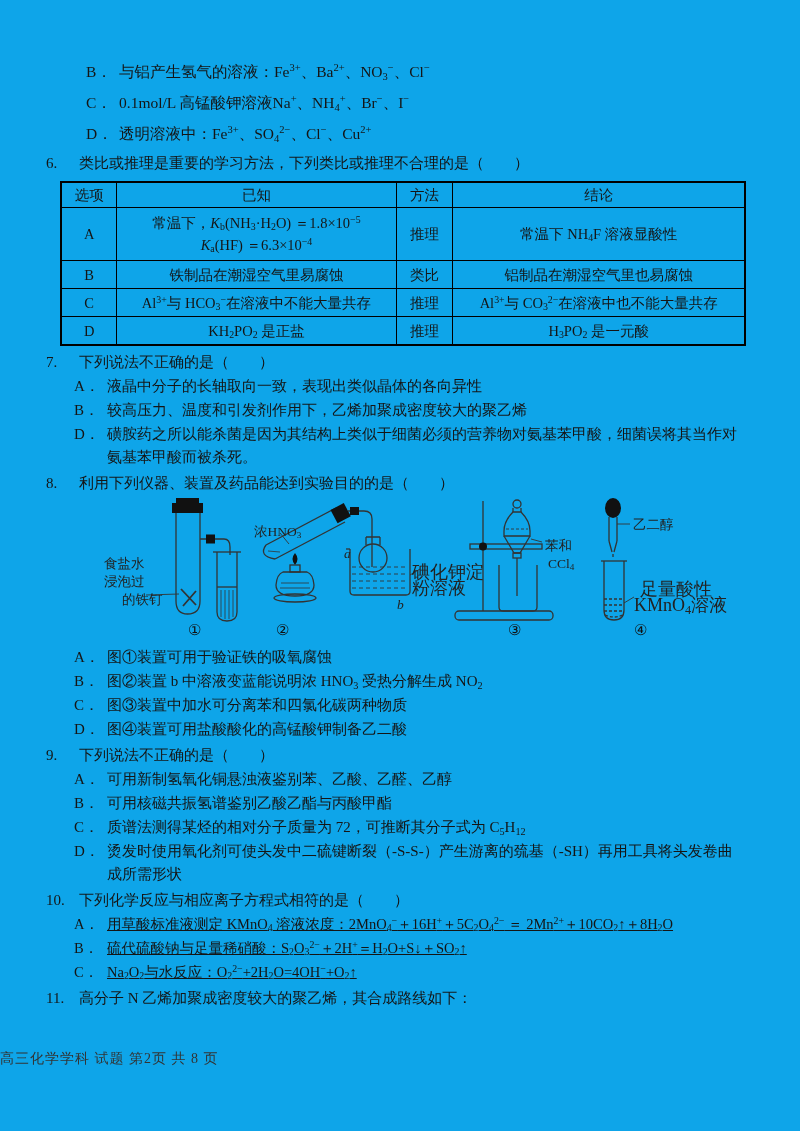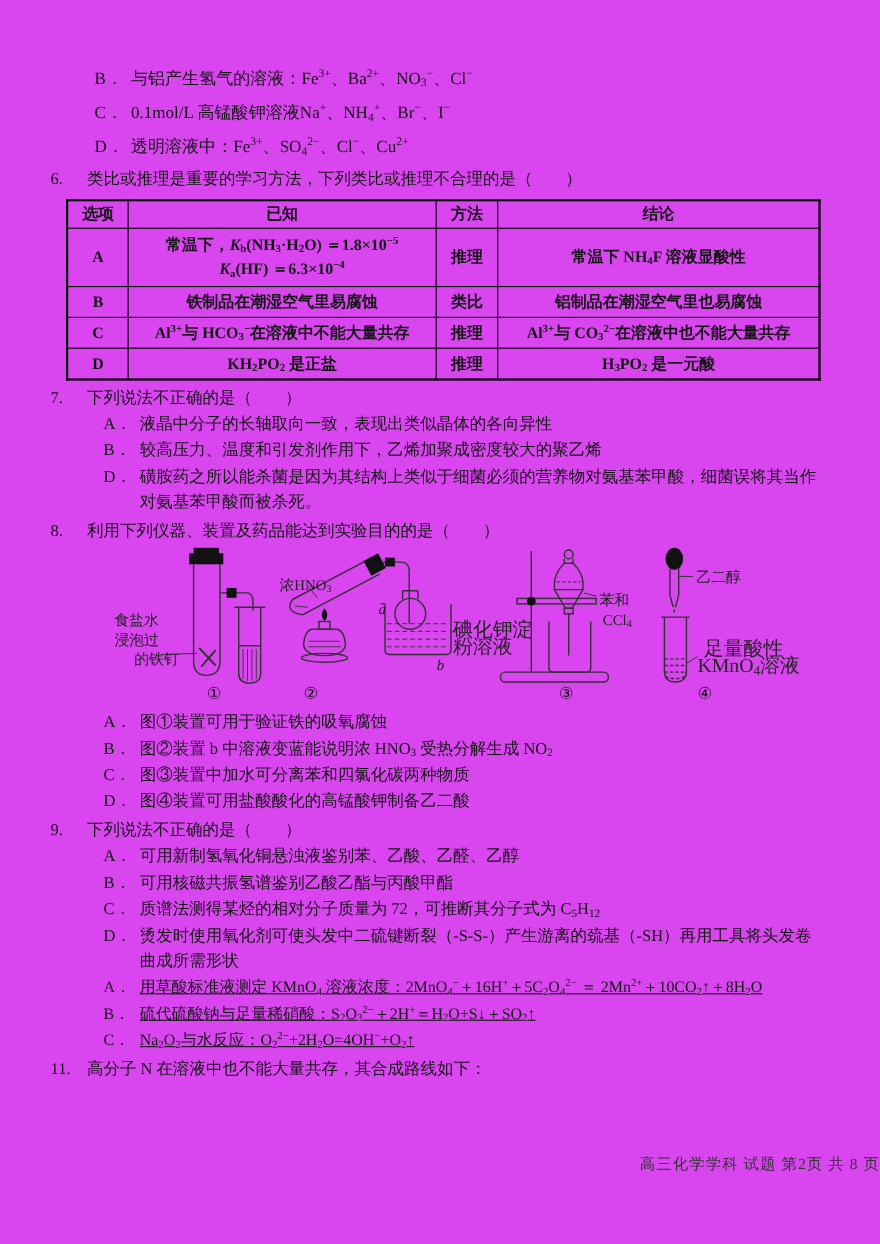--- a/index.html
+++ b/index.html
@@ -1,45 +1,45 @@
 <!DOCTYPE html>
 <html><head>
 <meta charset="utf-8">
 <style>
   html,body{margin:0;padding:0;background:#e9e9e9;}
   .sheet{
     position:relative;width:800px;height:1131px;margin:0 auto;
-    background:#d946ef;color:#151515;overflow:hidden;
+    background:#0ea5e9;color:#151515;overflow:hidden;
     font-family:"Liberation Serif","DejaVu Serif",serif;
     font-size:15px;box-sizing:border-box;padding:56px 54px 0 46px;
   }
   sub,sup{font-size:0.68em;line-height:0;}
   sub{vertical-align:-0.25em;}
   sup{vertical-align:0.55em;}
   i{font-style:italic;}
   .topopt{margin-left:40px;height:31px;line-height:31px;font-size:15.5px;white-space:nowrap;}
   .lab{display:inline-block;width:33px;text-indent:0;}
   .q{line-height:23px;margin-top:3px;}
   .qnum{display:inline-block;min-width:33px;}
-  .opt{margin-left:48px;padding-left:33px;text-indent:-33px;line-height:23px;margin-top:1px;}
+  .opt{margin-left:28px;padding-left:33px;text-indent:-33px;line-height:23px;margin-top:1px;}
   .opt.eq{font-size:14.5px;white-space:nowrap;text-decoration:underline;}
   table.tbl{border-collapse:collapse;border:2px solid #000;margin:6px 0 5px 14px;table-layout:fixed;}
   table.tbl th,table.tbl td{
     border:1px solid #000;text-align:center;vertical-align:middle;
-    font-weight:bold;font-size:14.5px;line-height:22px;padding:1px 3px;
+    font-weight:normal;font-size:14.5px;line-height:22px;padding:1px 3px;
   }
   table.tbl tr.hdr th{height:22px;}
   table.tbl td.tall{height:50px;}
   table.tbl td.short{height:25px;}
   .figs{position:relative;margin-left:-46px;width:800px;height:150px;}
   .figs svg{position:absolute;left:0;top:0;}
   .fl{position:absolute;white-space:nowrap;font-size:18px;line-height:1;color:#222;}
   .fl.big{font-size:13.5px;}
   .fnum{position:absolute;font-size:15px;color:#111;}
-  .footer{position:absolute;left:0;right:0;top:1050px;text-align:right;font-size:14px;letter-spacing:1px;color:#333;}
+  .footer{position:absolute;left:0;right:0;top:1050px;text-align:left;font-size:14px;letter-spacing:1px;color:#333;}
 </style>
 </head>
 <body>
 
 <div class="sheet">
 
   <div>
     <div class="topopt"><span class="lab">B．</span><span>与铝产生氢气的溶液：Fe<sup>3+</sup>、Ba<sup>2+</sup>、NO<sub>3</sub><sup>−</sup>、Cl<sup>−</sup></span></div>
     <div class="topopt"><span class="lab">C．</span><span>0.1mol/L 高锰酸钾溶液Na<sup>+</sup>、NH<sub>4</sub><sup>+</sup>、Br<sup>−</sup>、I<sup>−</sup></span></div>
     <div class="topopt"><span class="lab">D．</span><span>透明溶液中：Fe<sup>3+</sup>、SO<sub>4</sub><sup>2−</sup>、Cl<sup>−</sup>、Cu<sup>2+</sup></span></div>
@@ -199,21 +199,22 @@
   <div class="opt"><span class="lab">B．</span><span>图②装置 b 中溶液变蓝能说明浓 HNO<sub>3</sub> 受热分解生成 NO<sub>2</sub></span></div>
   <div class="opt"><span class="lab">C．</span><span>图③装置中加水可分离苯和四氯化碳两种物质</span></div>
   <div class="opt"><span class="lab">D．</span><span>图④装置可用盐酸酸化的高锰酸钾制备乙二酸</span></div>
 
   <div class="q"><span class="qnum">9.</span><span>下列说法不正确的是（　　）</span></div>
   <div class="opt"><span class="lab">A．</span><span>可用新制氢氧化铜悬浊液鉴别苯、乙酸、乙醛、乙醇</span></div>
   <div class="opt"><span class="lab">B．</span><span>可用核磁共振氢谱鉴别乙酸乙酯与丙酸甲酯</span></div>
   <div class="opt"><span class="lab">C．</span><span>质谱法测得某烃的相对分子质量为 72，可推断其分子式为 C<sub>5</sub>H<sub>12</sub></span></div>
   <div class="opt"><span class="lab">D．</span><span>烫发时使用氧化剂可使头发中二硫键断裂（-S-S-）产生游离的巯基（-SH）再用工具将头发卷曲成所需形状</span></div>
 
+  <div class="q"><span class="qnum">10.</span><span>下列化学反应与相应离子方程式相符的是（　　）</span></div>
   <div class="opt eq"><span class="lab">A．</span><span>用草酸标准液测定 KMnO<sub>4</sub> 溶液浓度：2MnO<sub>4</sub><sup>−</sup>＋16H<sup>+</sup>＋5C<sub>2</sub>O<sub>4</sub><sup>2−</sup> ＝ 2Mn<sup>2+</sup>＋10CO<sub>2</sub>↑＋8H<sub>2</sub>O</span></div>
   <div class="opt eq"><span class="lab">B．</span><span>硫代硫酸钠与足量稀硝酸：S<sub>2</sub>O<sub>3</sub><sup>2−</sup>＋2H<sup>+</sup>＝H<sub>2</sub>O+S↓＋SO<sub>2</sub>↑</span></div>
   <div class="opt eq"><span class="lab">C．</span><span>Na<sub>2</sub>O<sub>2</sub>与水反应：O<sub>2</sub><sup>2−</sup>+2H<sub>2</sub>O=4OH<sup>−</sup>+O<sub>2</sub>↑</span></div>
 
-  <div class="q"><span class="qnum">11.</span><span>高分子 N 在溶液中也不能大量共存，其合成路线如下：</span></div>
+  <div class="q"><span class="qnum">11.</span><span>高分子 N 乙烯加聚成密度较大的聚乙烯，其合成路线如下：</span></div>
 
   <div class="footer">高三化学学科  试题  第2页  共 8 页</div>
 
 </div>
 
 </body></html>

